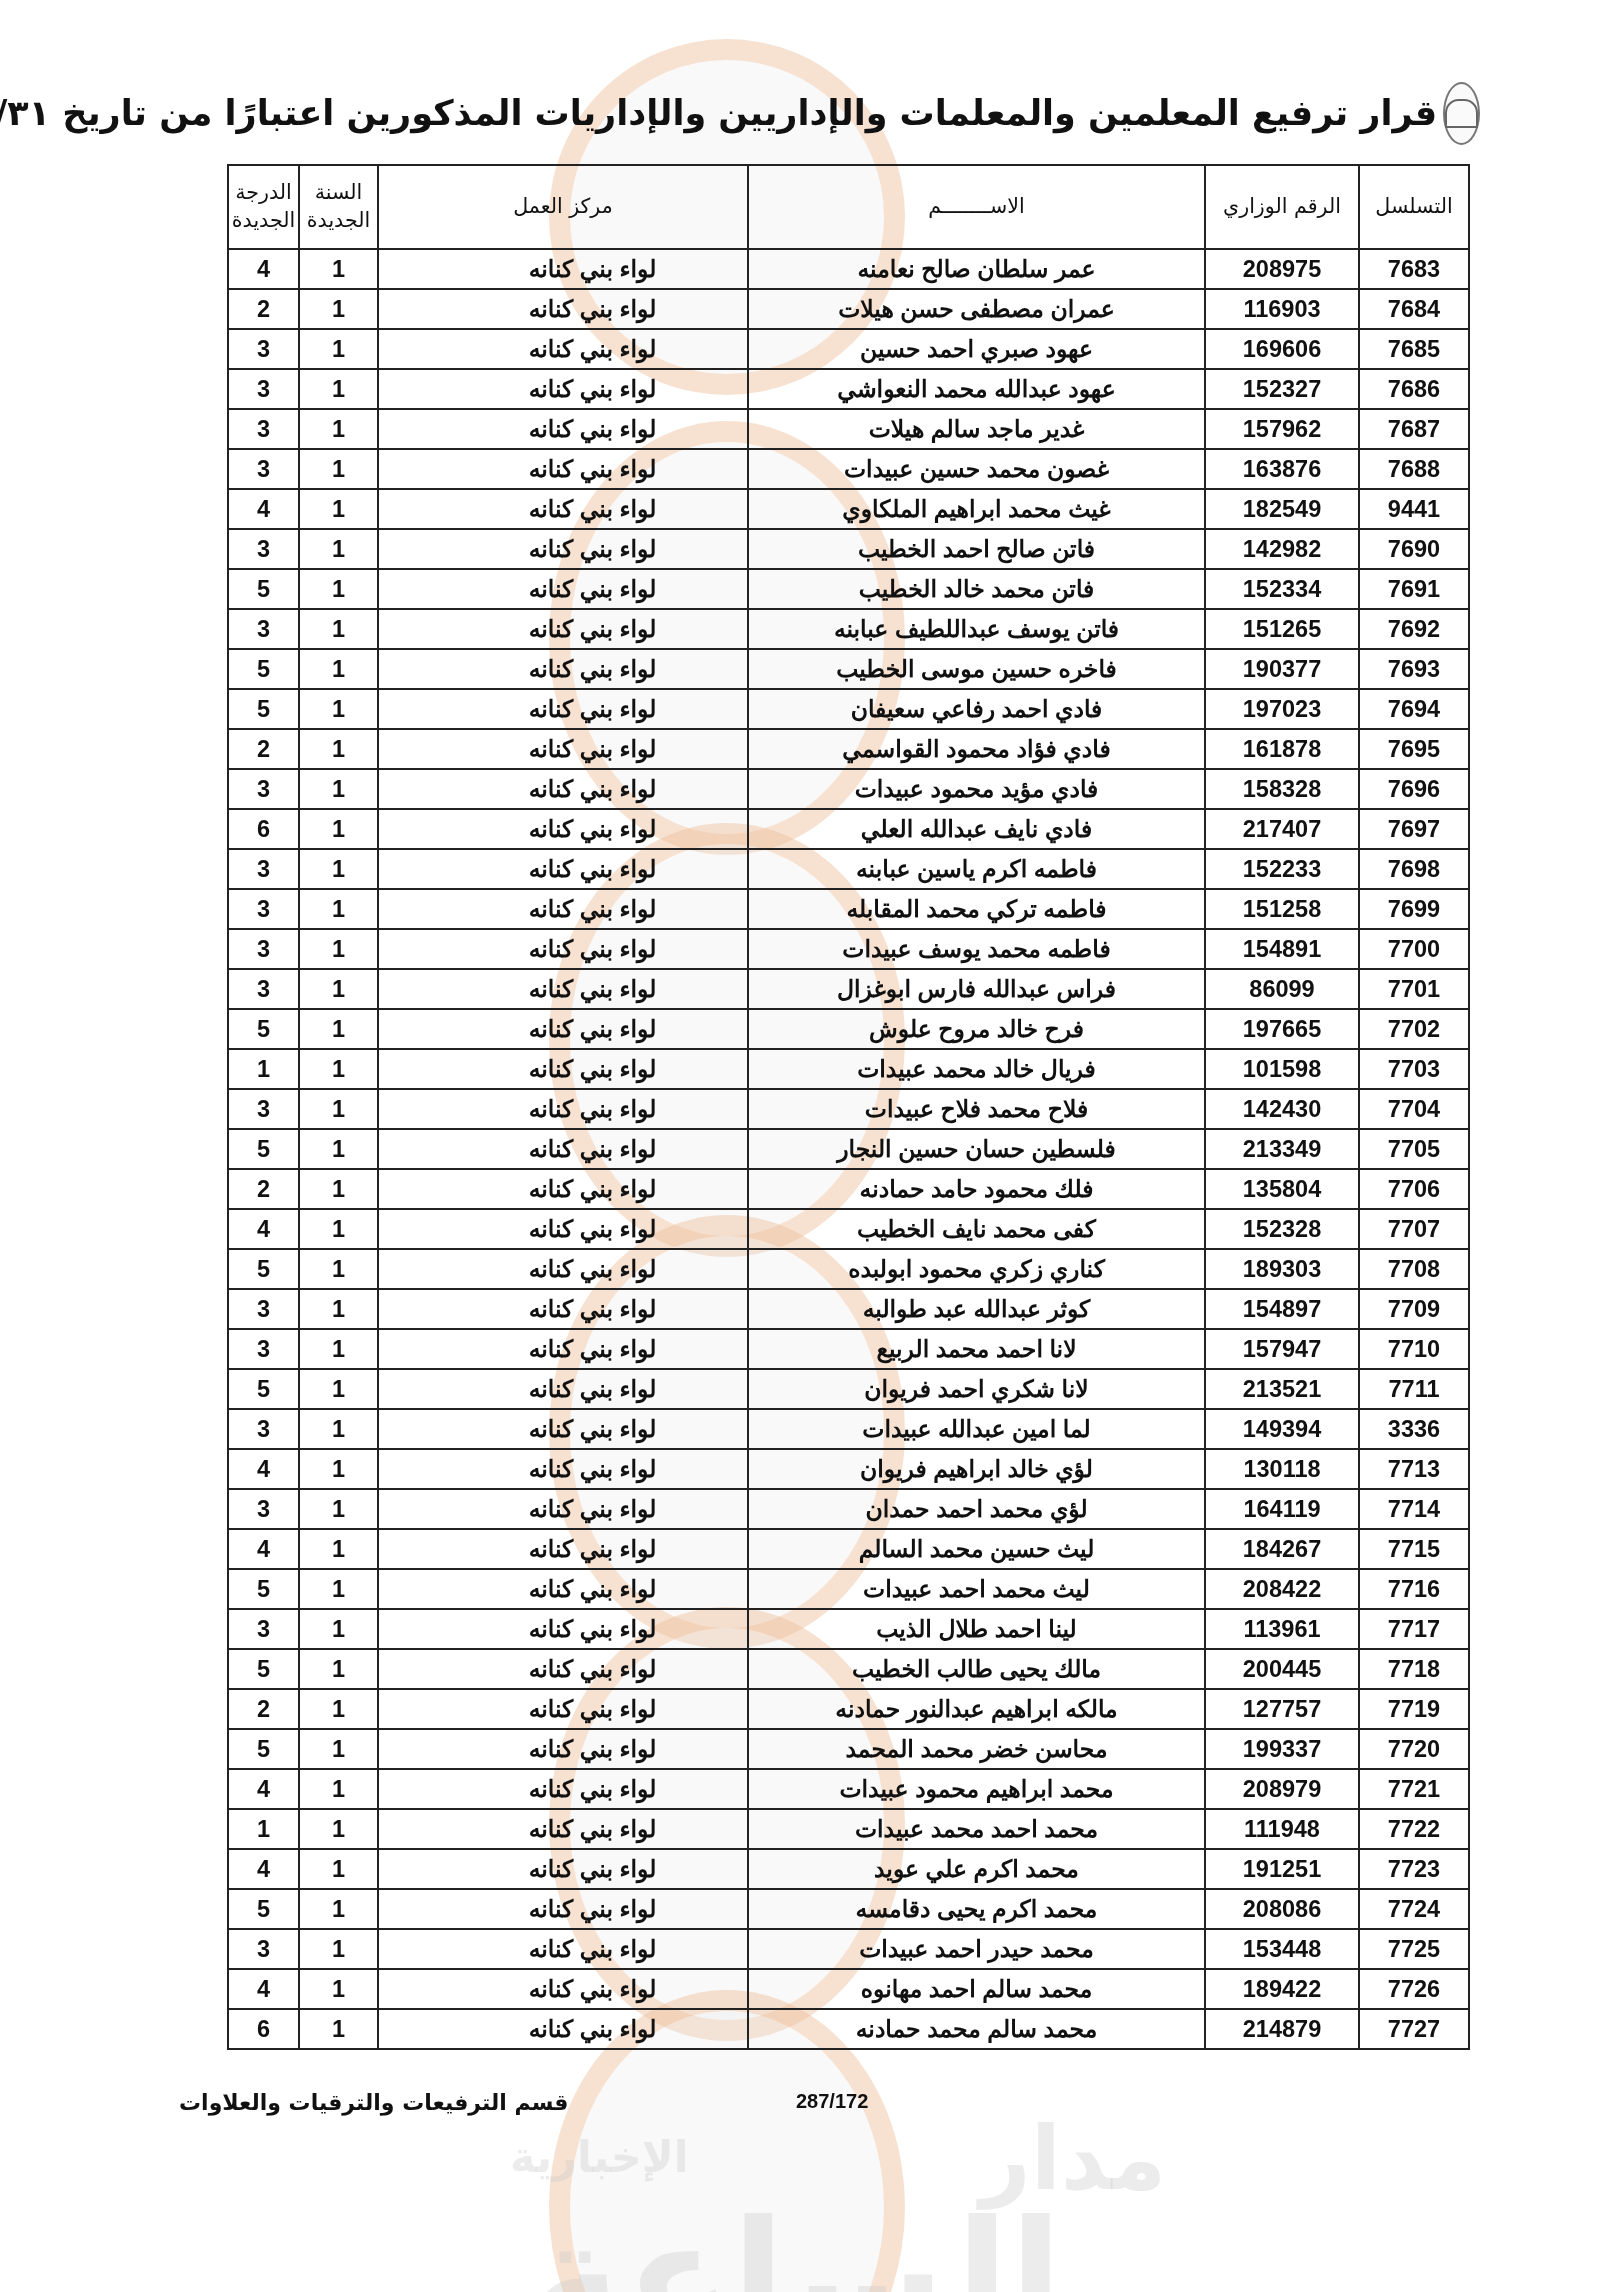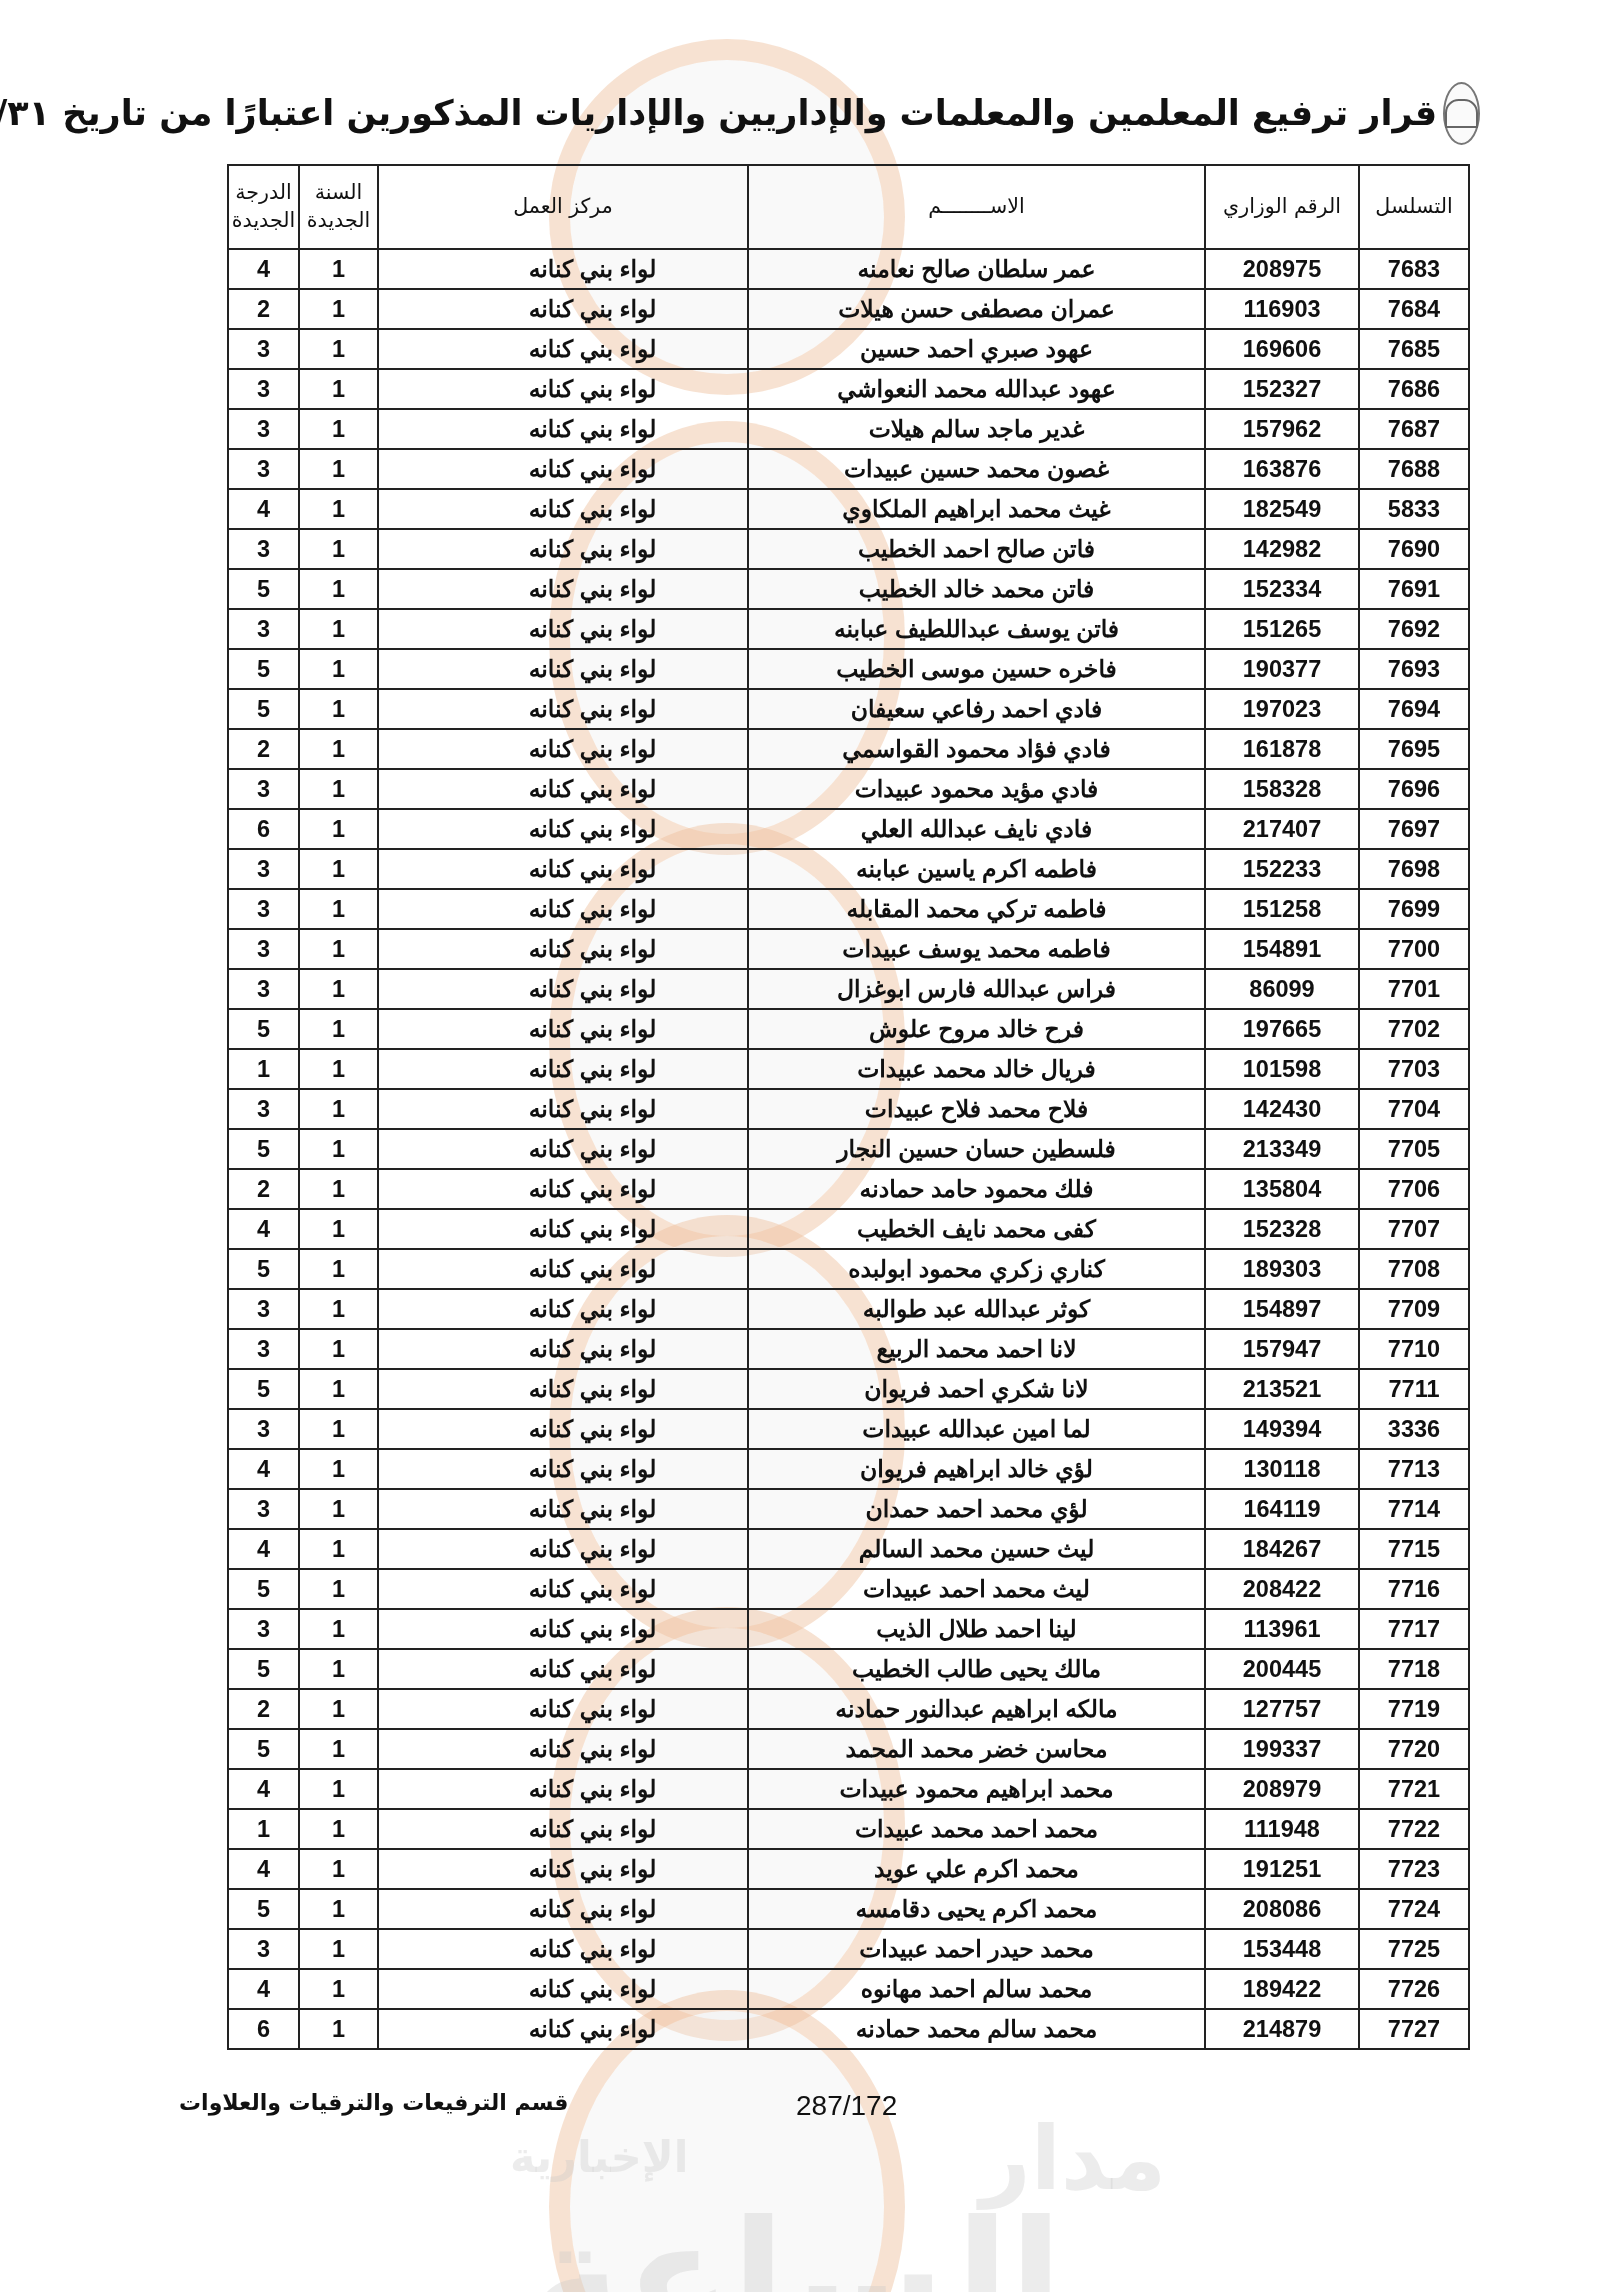--- a/index.html
+++ b/index.html
@@ -22,21 +22,21 @@
                z-index: 2; direction: rtl; table-layout: fixed; background: transparent; }
   table.main th, table.main td { border: 2px solid #222; padding: 0; text-align: center;
                vertical-align: middle; }
   table.main th { height: 82px; font-size: 20.6px; font-weight: normal; font-family: "DejaVu Sans", sans-serif; line-height: 1.35; }
   table.main td { height: 38px; font-size: 23.5px; font-weight: bold; font-family: "Liberation Sans", sans-serif; }
   td.name, td.center { font-family: "DejaVu Sans", sans-serif; font-size: 21.6px; }
   td.name { text-align: center; border-radius: 14px; }
   td.center { text-align: right; padding-right: 0; }
   td.center span { display: inline-block; width: 100%; padding-left: 59px; box-sizing: border-box; }
   td.num { font-size: 25.5px; }
-  .footer-page { position: absolute; top: 2090px; left: 796px; font-size: 28px; font-weight: normal;
+  .footer-page { position: absolute; top: 2090px; left: 796px; font-size: 20px; font-weight: bold;
                  font-family: "Liberation Sans", sans-serif; z-index: 2; }
   .footer-dept { position: absolute; top: 2090px; left: 179px; font-size: 22px; font-weight: bold;
                  direction: rtl; font-family: "DejaVu Sans", sans-serif; z-index: 2; }
 </style>
 </head>
 <body>
 
 <div class="watermark wm-clock" style="left:549px; top:39px; width:314px; height:314px;"></div>
 <div class="watermark wm-clock" style="left:549px; top:421px; width:314px; height:392px;"></div>
 <div class="watermark wm-clock" style="left:549px; top:823px; width:314px; height:392px;"></div>
@@ -116,21 +116,21 @@
       </tr>
       <tr>
         <td class="num">7688</td>
         <td class="num">163876</td>
         <td class="name">غصون محمد حسين عبيدات</td>
         <td class="center"><span>لواء بني كنانه</span></td>
         <td class="num">1</td>
         <td class="num">3</td>
       </tr>
       <tr>
-        <td class="num">5833</td>
+        <td class="num">9441</td>
         <td class="num">182549</td>
         <td class="name">غيث محمد ابراهيم الملكاوي</td>
         <td class="center"><span>لواء بني كنانه</span></td>
         <td class="num">1</td>
         <td class="num">4</td>
       </tr>
       <tr>
         <td class="num">7690</td>
         <td class="num">142982</td>
         <td class="name">فاتن صالح احمد الخطيب</td>

